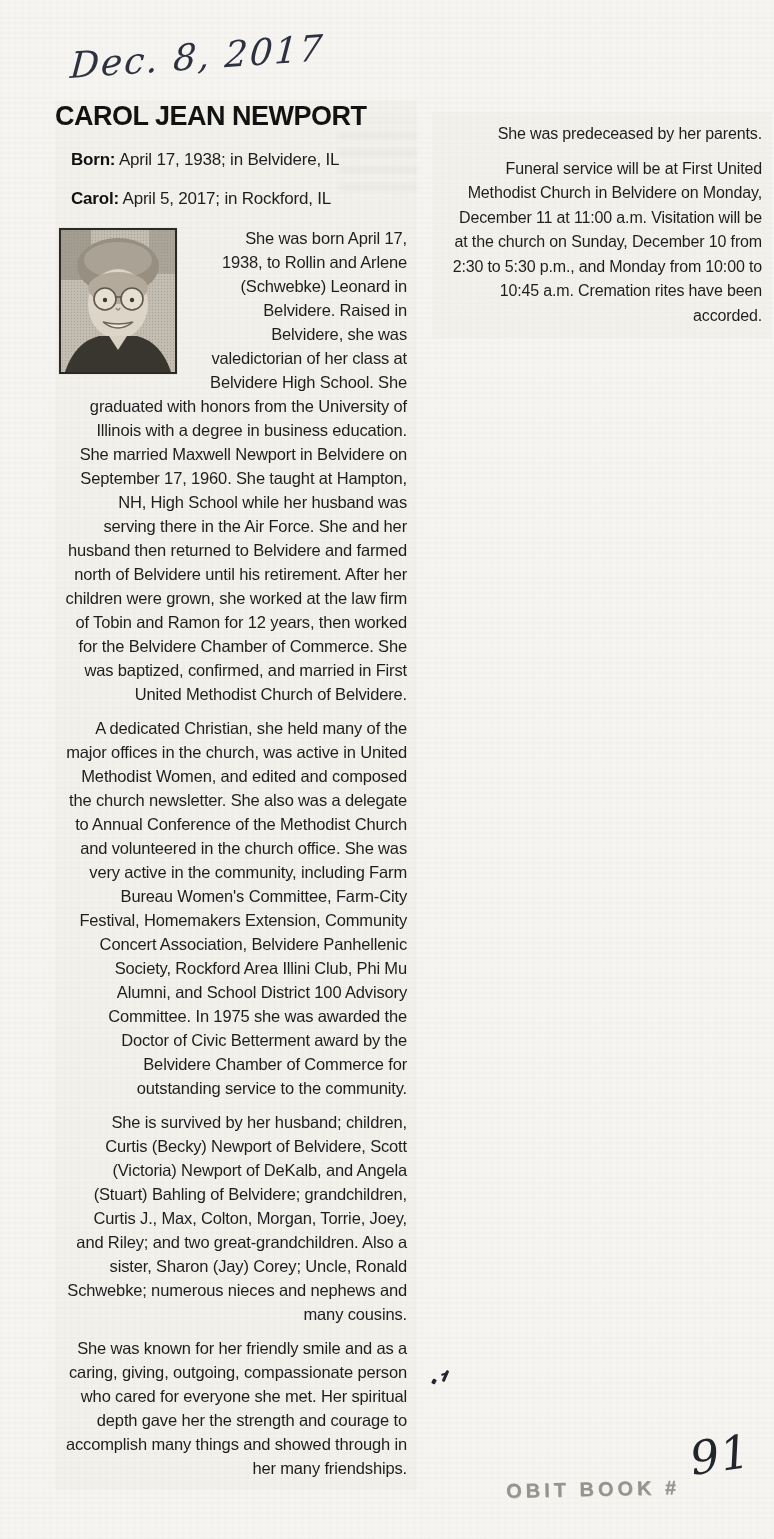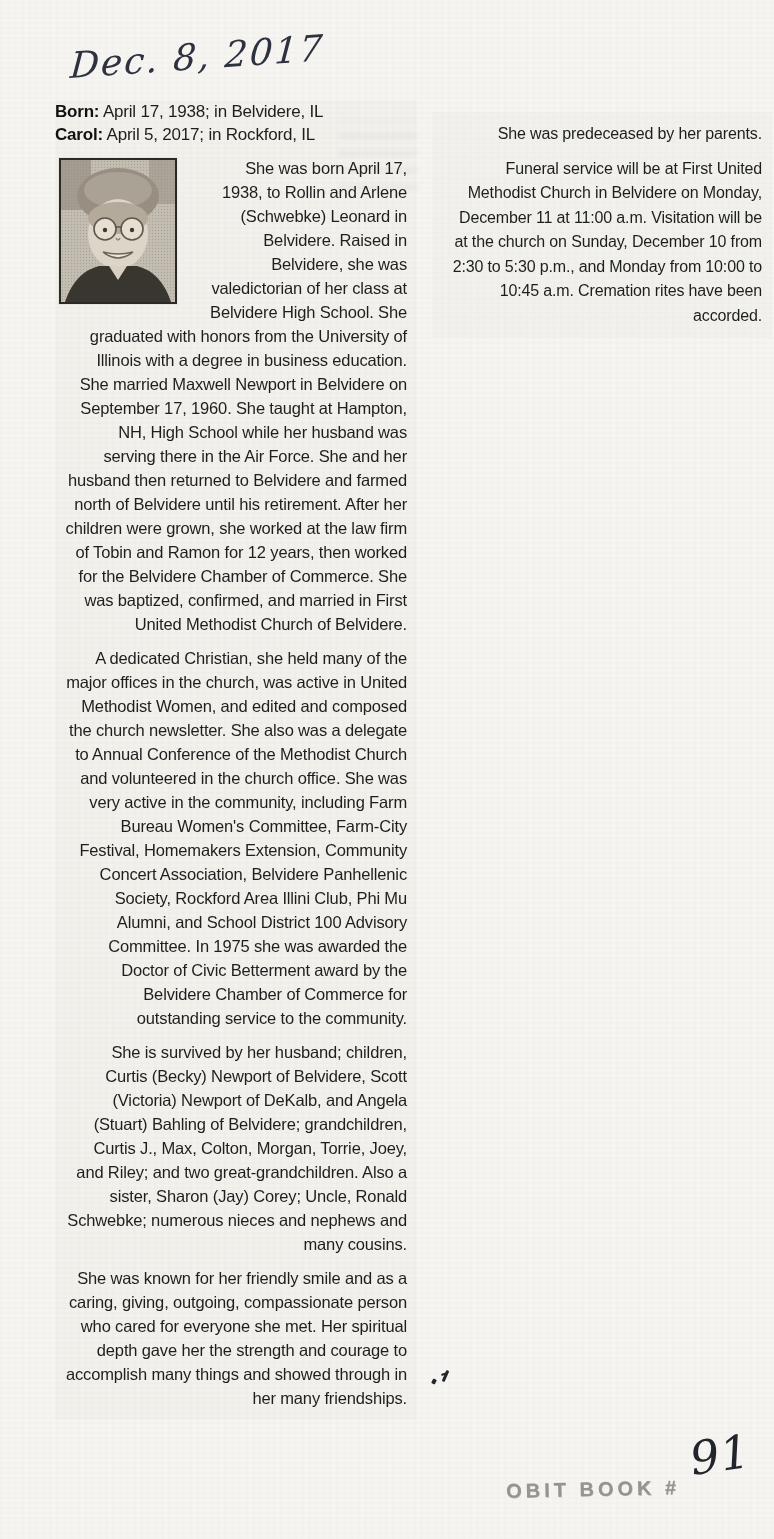--- a/index.html
+++ b/index.html
@@ -33,21 +33,21 @@
   }
   .obit-name{
     margin:0 0 4px 0;
     font-size:27px;
     font-weight:bold;
     letter-spacing:-0.5px;
     line-height:32px;
     color:#121212;
   }
   .vital{
-    margin:0;
+    margin:16px;
     font-size:17px;
     line-height:23px;
     letter-spacing:-0.2px;
   }
   .vital b{color:#111;}
   .obit-body{margin-top:9px;}
   .para{
     margin:10px;
     font-size:16.5px;
     line-height:24px;
@@ -111,20 +111,21 @@
 </head>
 <body>
 
 <div class="page">
 
   <div class="hand-date">Dec. 8, 2017</div>
 
   <div class="smudge"></div>
 
   <article class="clip-left">
+    <h1 class="obit-name">CAROL JEAN NEWPORT</h1>
 
     <p class="vital"><b>Born:</b> <span>April 17, 1938; in Belvidere, IL</span></p>
 
     <p class="vital"><b>Carol:</b> <span>April 5, 2017; in Rockford, IL</span></p>
 
     <div class="obit-body">
 
       <div class="photo">
         <svg viewBox="0 0 114 142" xmlns="http://www.w3.org/2000/svg">
           <defs>

